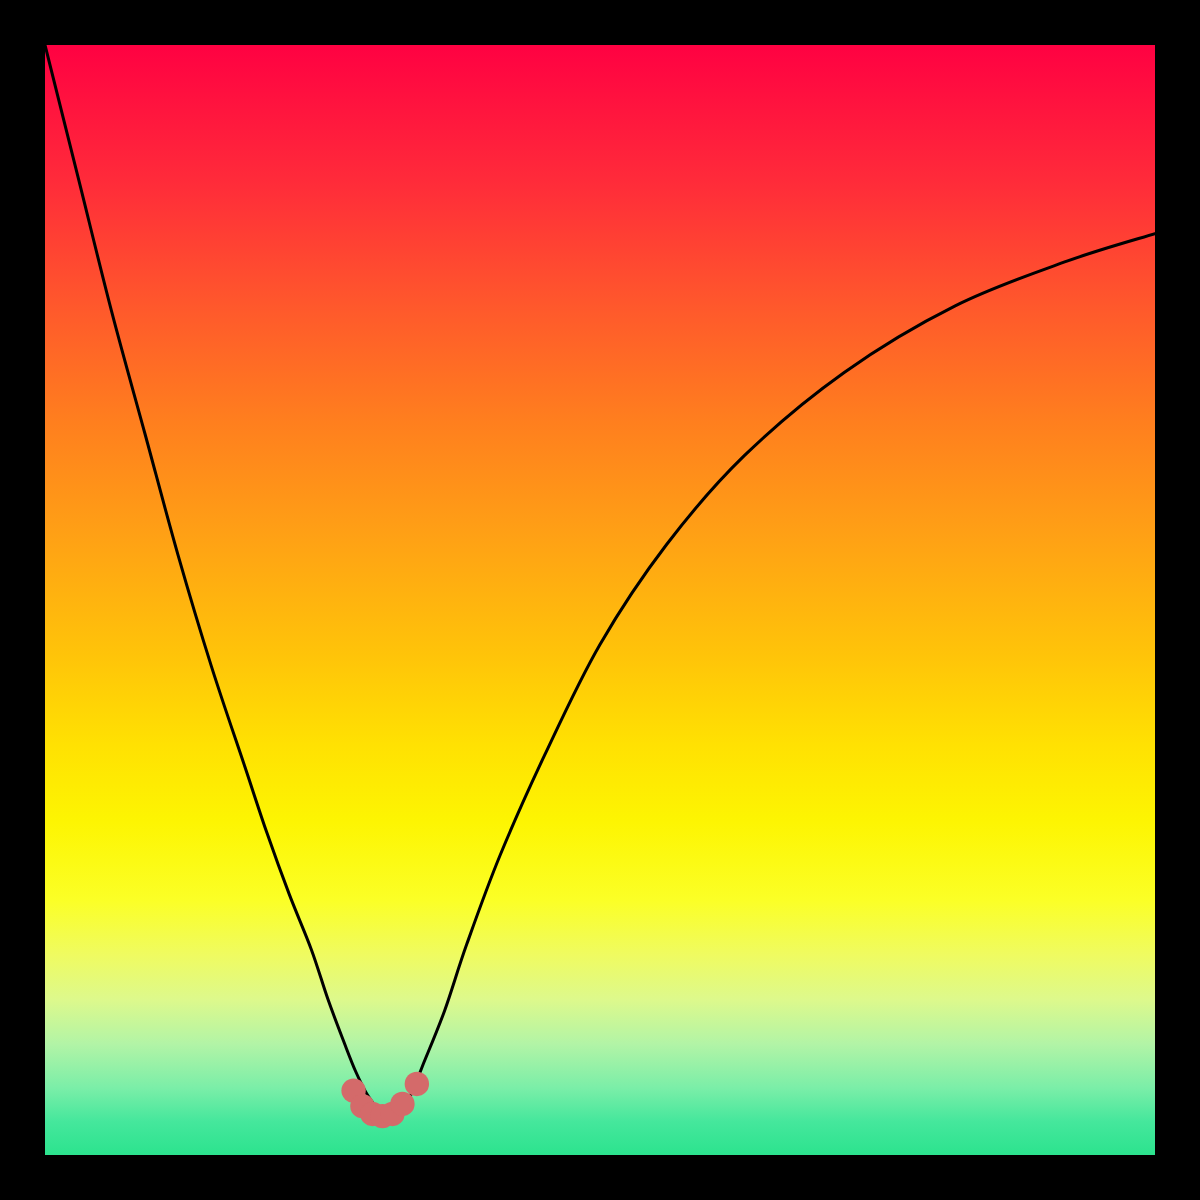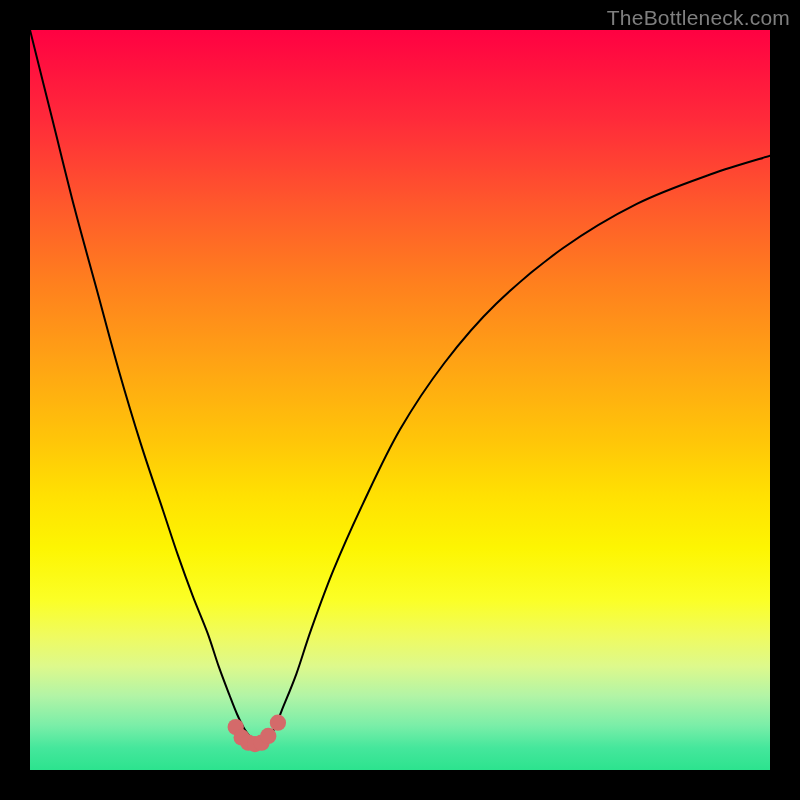--- a/index.html
+++ b/index.html
@@ -73,14 +73,13 @@
           <circle cx="205.72" cy="697.08" r="8.14" fill="#d46a6a"></circle>
           <circle cx="211.64" cy="707.44" r="8.14" fill="#d46a6a"></circle>
           <circle cx="218.30" cy="712.62" r="8.14" fill="#d46a6a"></circle>
           <circle cx="224.96" cy="714.10" r="8.14" fill="#d46a6a"></circle>
           <circle cx="231.62" cy="712.62" r="8.14" fill="#d46a6a"></circle>
           <circle cx="238.28" cy="705.96" r="8.14" fill="#d46a6a"></circle>
           <circle cx="247.90" cy="692.64" r="8.14" fill="#d46a6a"></circle>
         </g>
     </svg>
   </div>
-  <div class="watermark">TheBottleneck.com</div>
 </div>
 
 </body></html>

